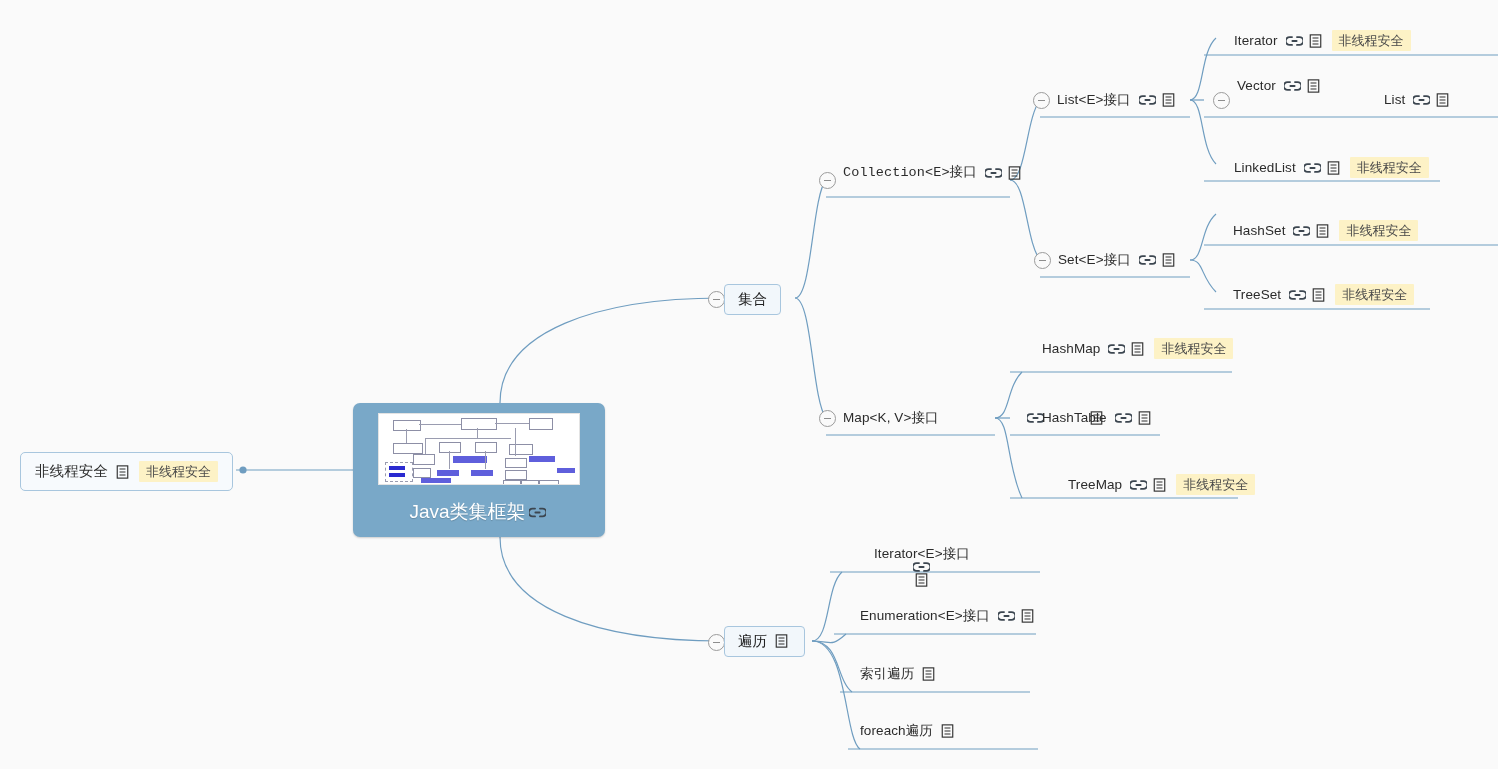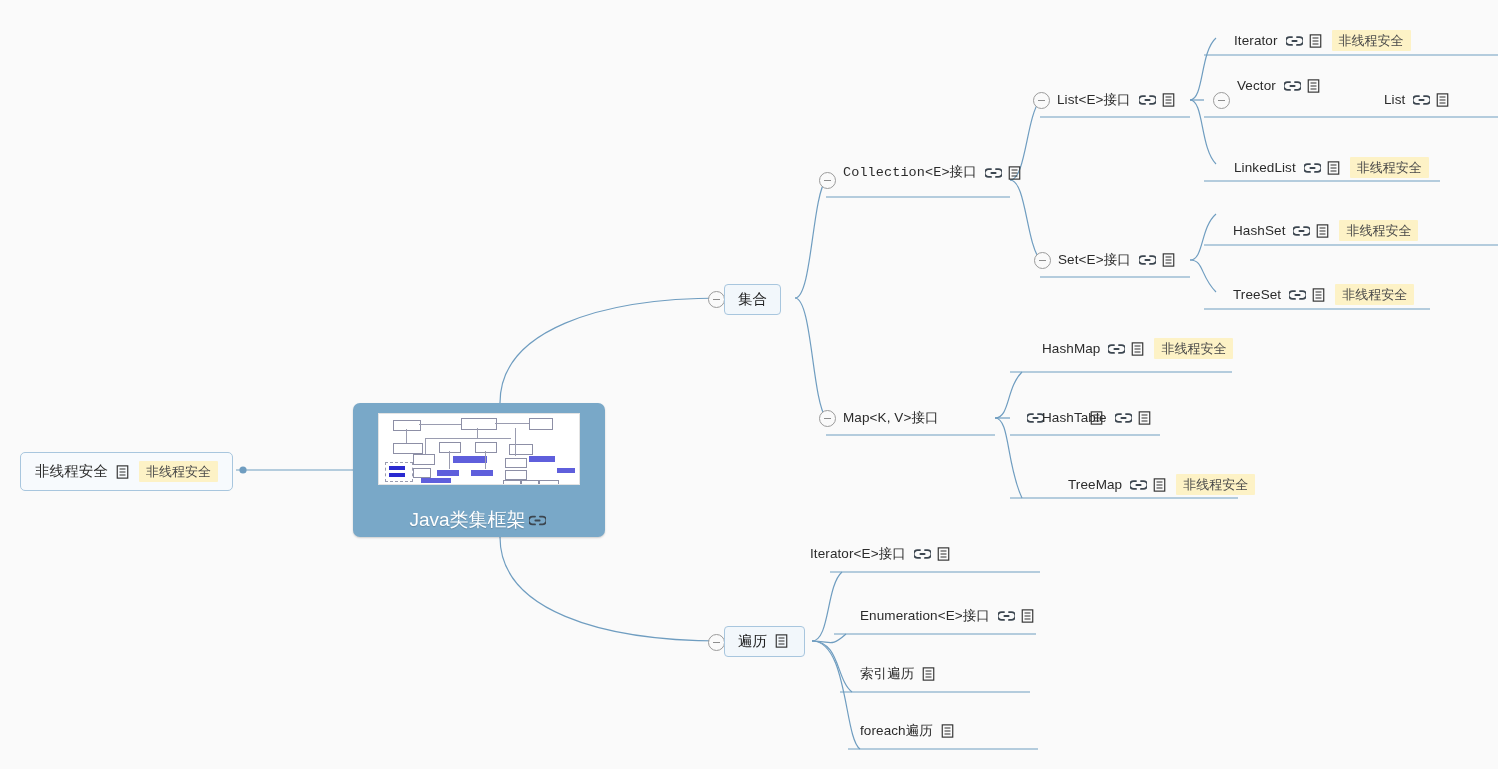--- a/index.html
+++ b/index.html
@@ -58,21 +58,21 @@
   }
   .root .thumb{
     width:200px;height:70px;
     margin-top:10px;
     background:#ffffff;
     border:1px solid #e3e3e3;
     position:relative;overflow:hidden;
   }
   .root .title-row{
     display:flex;align-items:center;
-    margin-top:22px;
+    margin-top:14px;
     color:#ffffff;font-size:19px;
     text-shadow:0 1px 1px rgba(0,0,0,.18);
   }
 
   
   .icon{display:inline-flex;align-items:center;justify-content:center;flex:none;}
   .ic-link{width:17px;height:12px;margin:0 3px;}
   .ic-note{width:13px;height:14px;margin:0 3px;}
   .ic-collapse{
     width:15px;height:15px;border:1.2px solid #9b9b9b;border-radius:50%;
@@ -476,21 +476,21 @@
     <span class="label">遍历</span>
     <span class="gap"></span>
     <span class="icon ic-note">
       <svg viewBox="0 0 14 16" width="13" height="14">
           <rect x="1" y="1" width="12" height="14" fill="none" stroke="#2f2f2f" stroke-width="1.3"></rect>
           <path d="M3.6 4.5 H10.4 M3.6 8 H10.4 M3.6 11.5 H10.4" stroke="#2f2f2f" stroke-width="1.2"></path>
         </svg>
     </span>
   </div>
 
-  <div class="node plain" style="left:808px;top:545px;">
+  <div class="node plain" style="left:872px;top:545px;flex-direction:column;">
     <span class="label">Iterator&lt;E&gt;接口</span>
     <span class="gap"></span>
     <span class="icon ic-link">
       <svg viewBox="0 0 24 16" width="17" height="12">
           <path d="M9 8 H15" stroke="#3c4650" stroke-width="2.6" stroke-linecap="round"></path>
           <path d="M8.5 2.5 H5 a5.5 5.5 0 0 0 0 11 H8.5" fill="none" stroke="#3c4650" stroke-width="2.6" stroke-linecap="round"></path>
           <path d="M15.5 2.5 H19 a5.5 5.5 0 0 1 0 11 H15.5" fill="none" stroke="#3c4650" stroke-width="2.6" stroke-linecap="round"></path>
         </svg>
     </span>
     <span class="icon ic-note">

